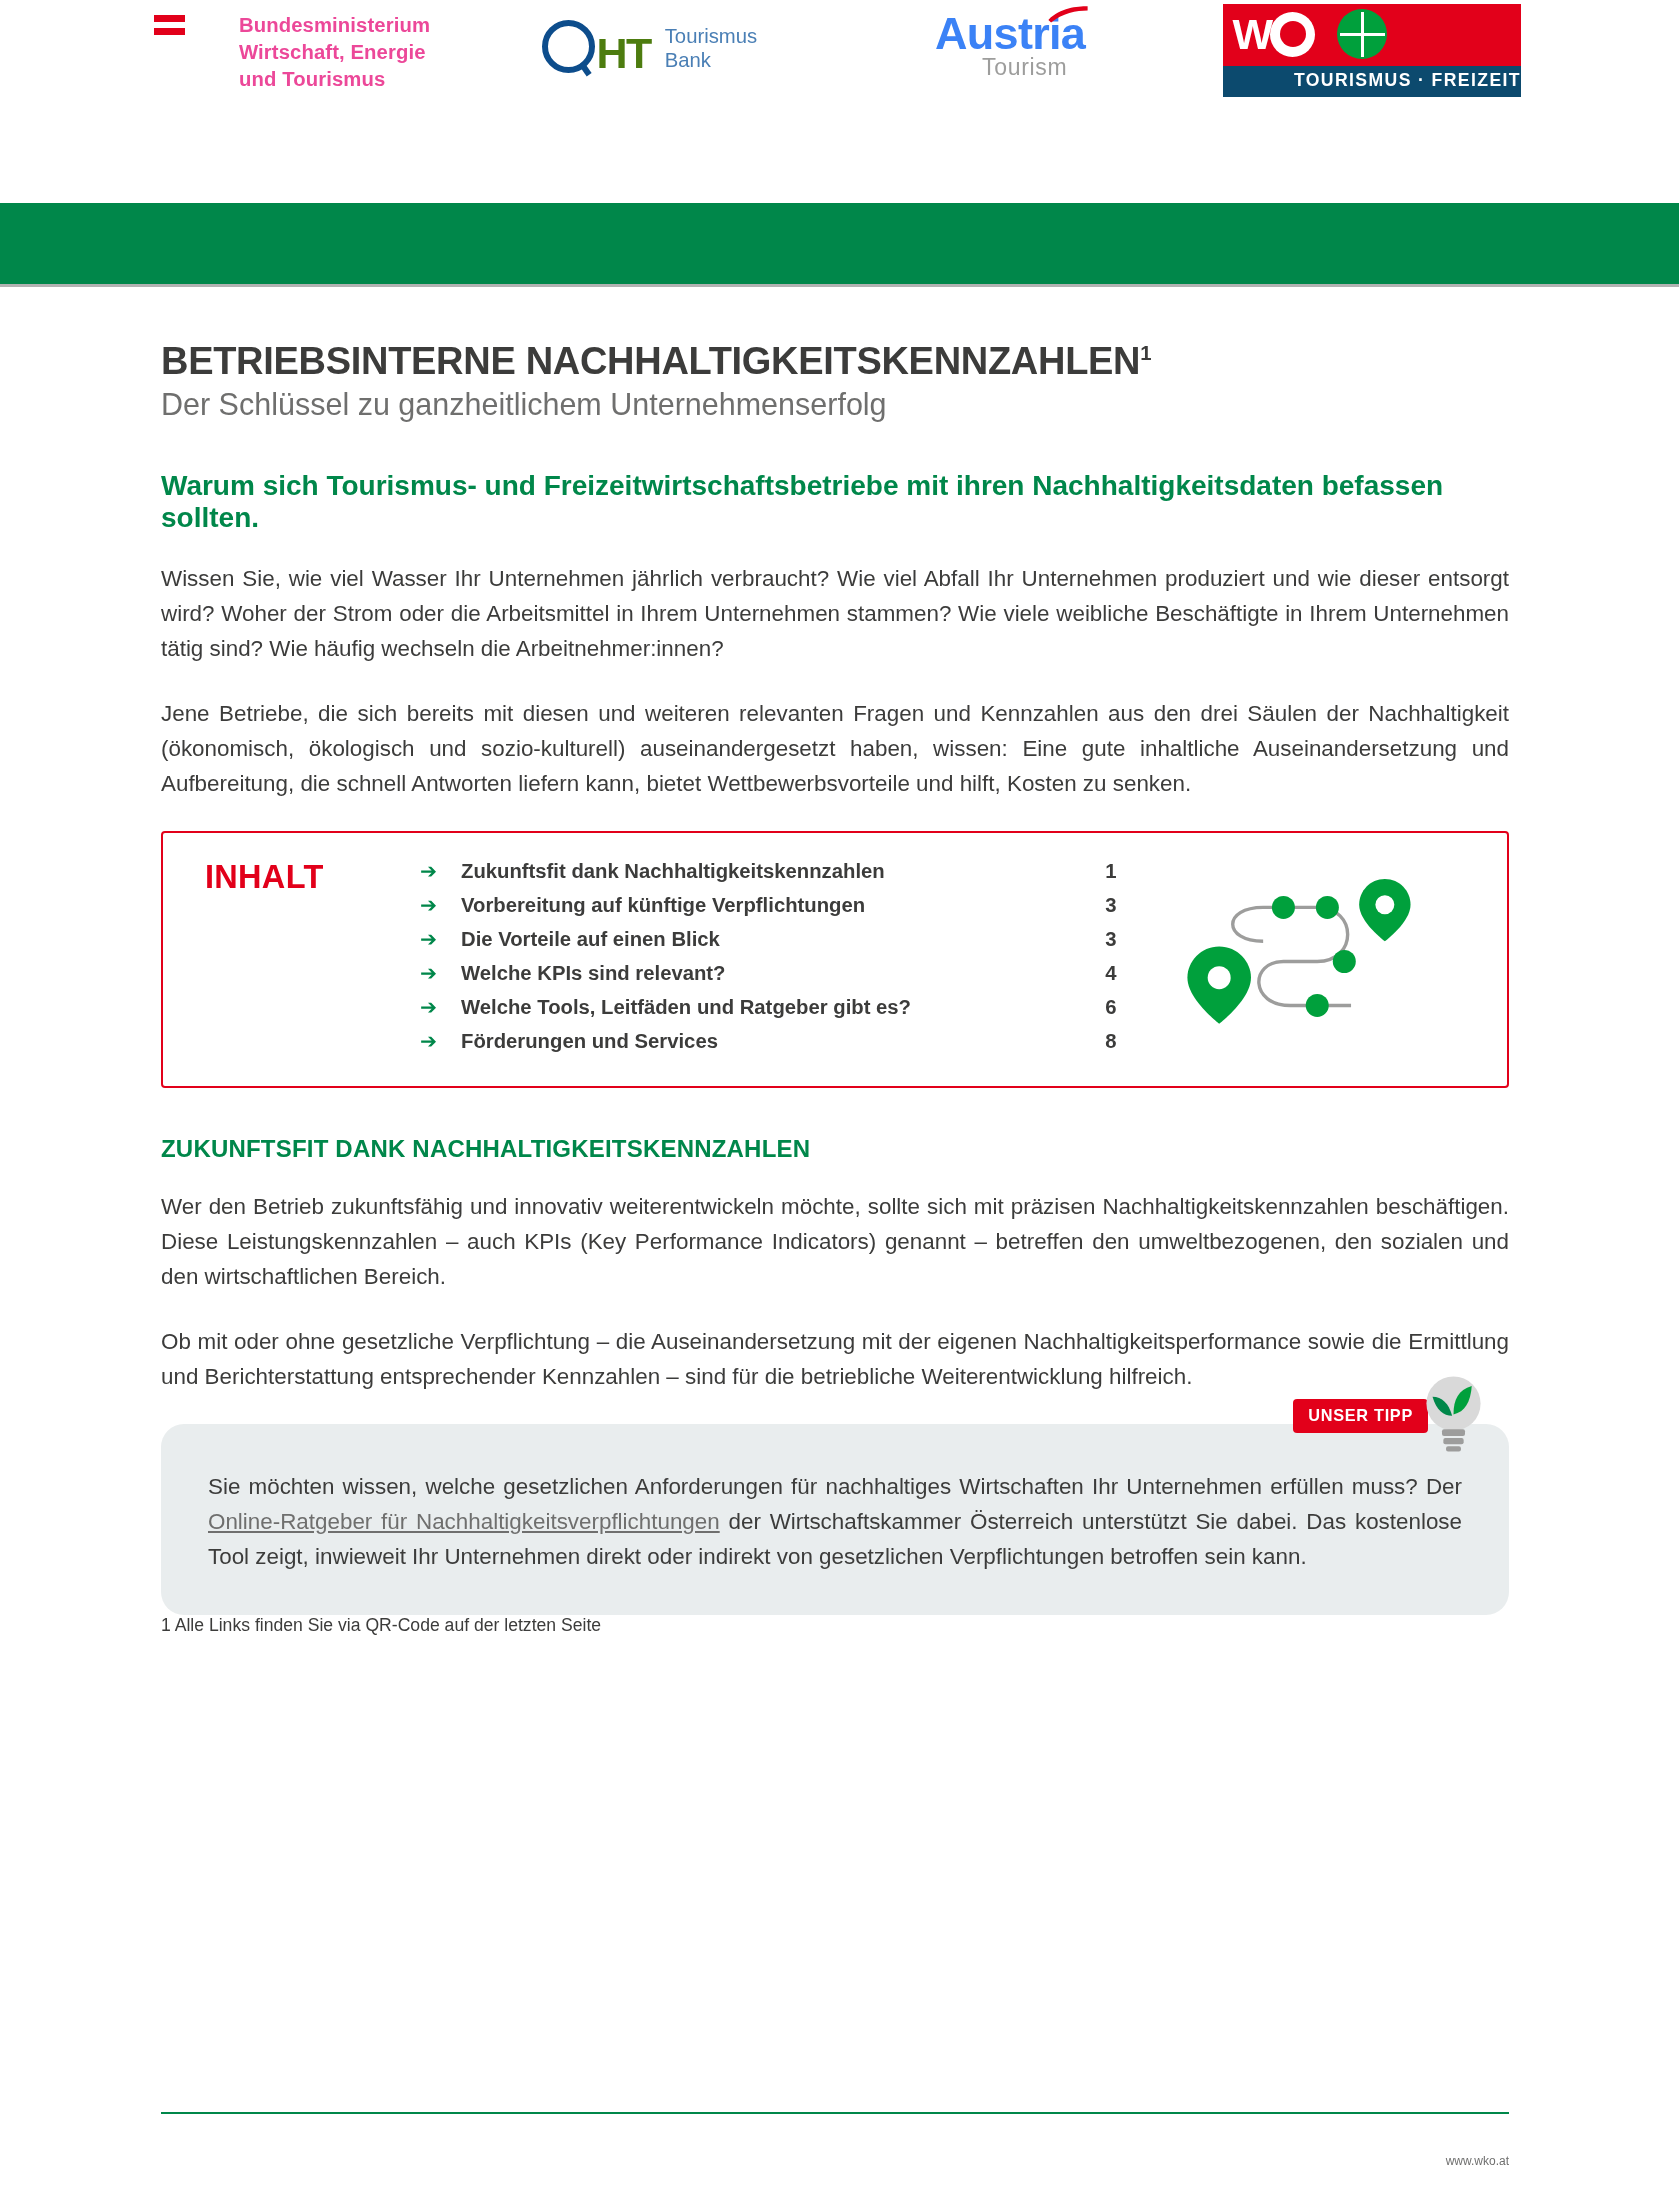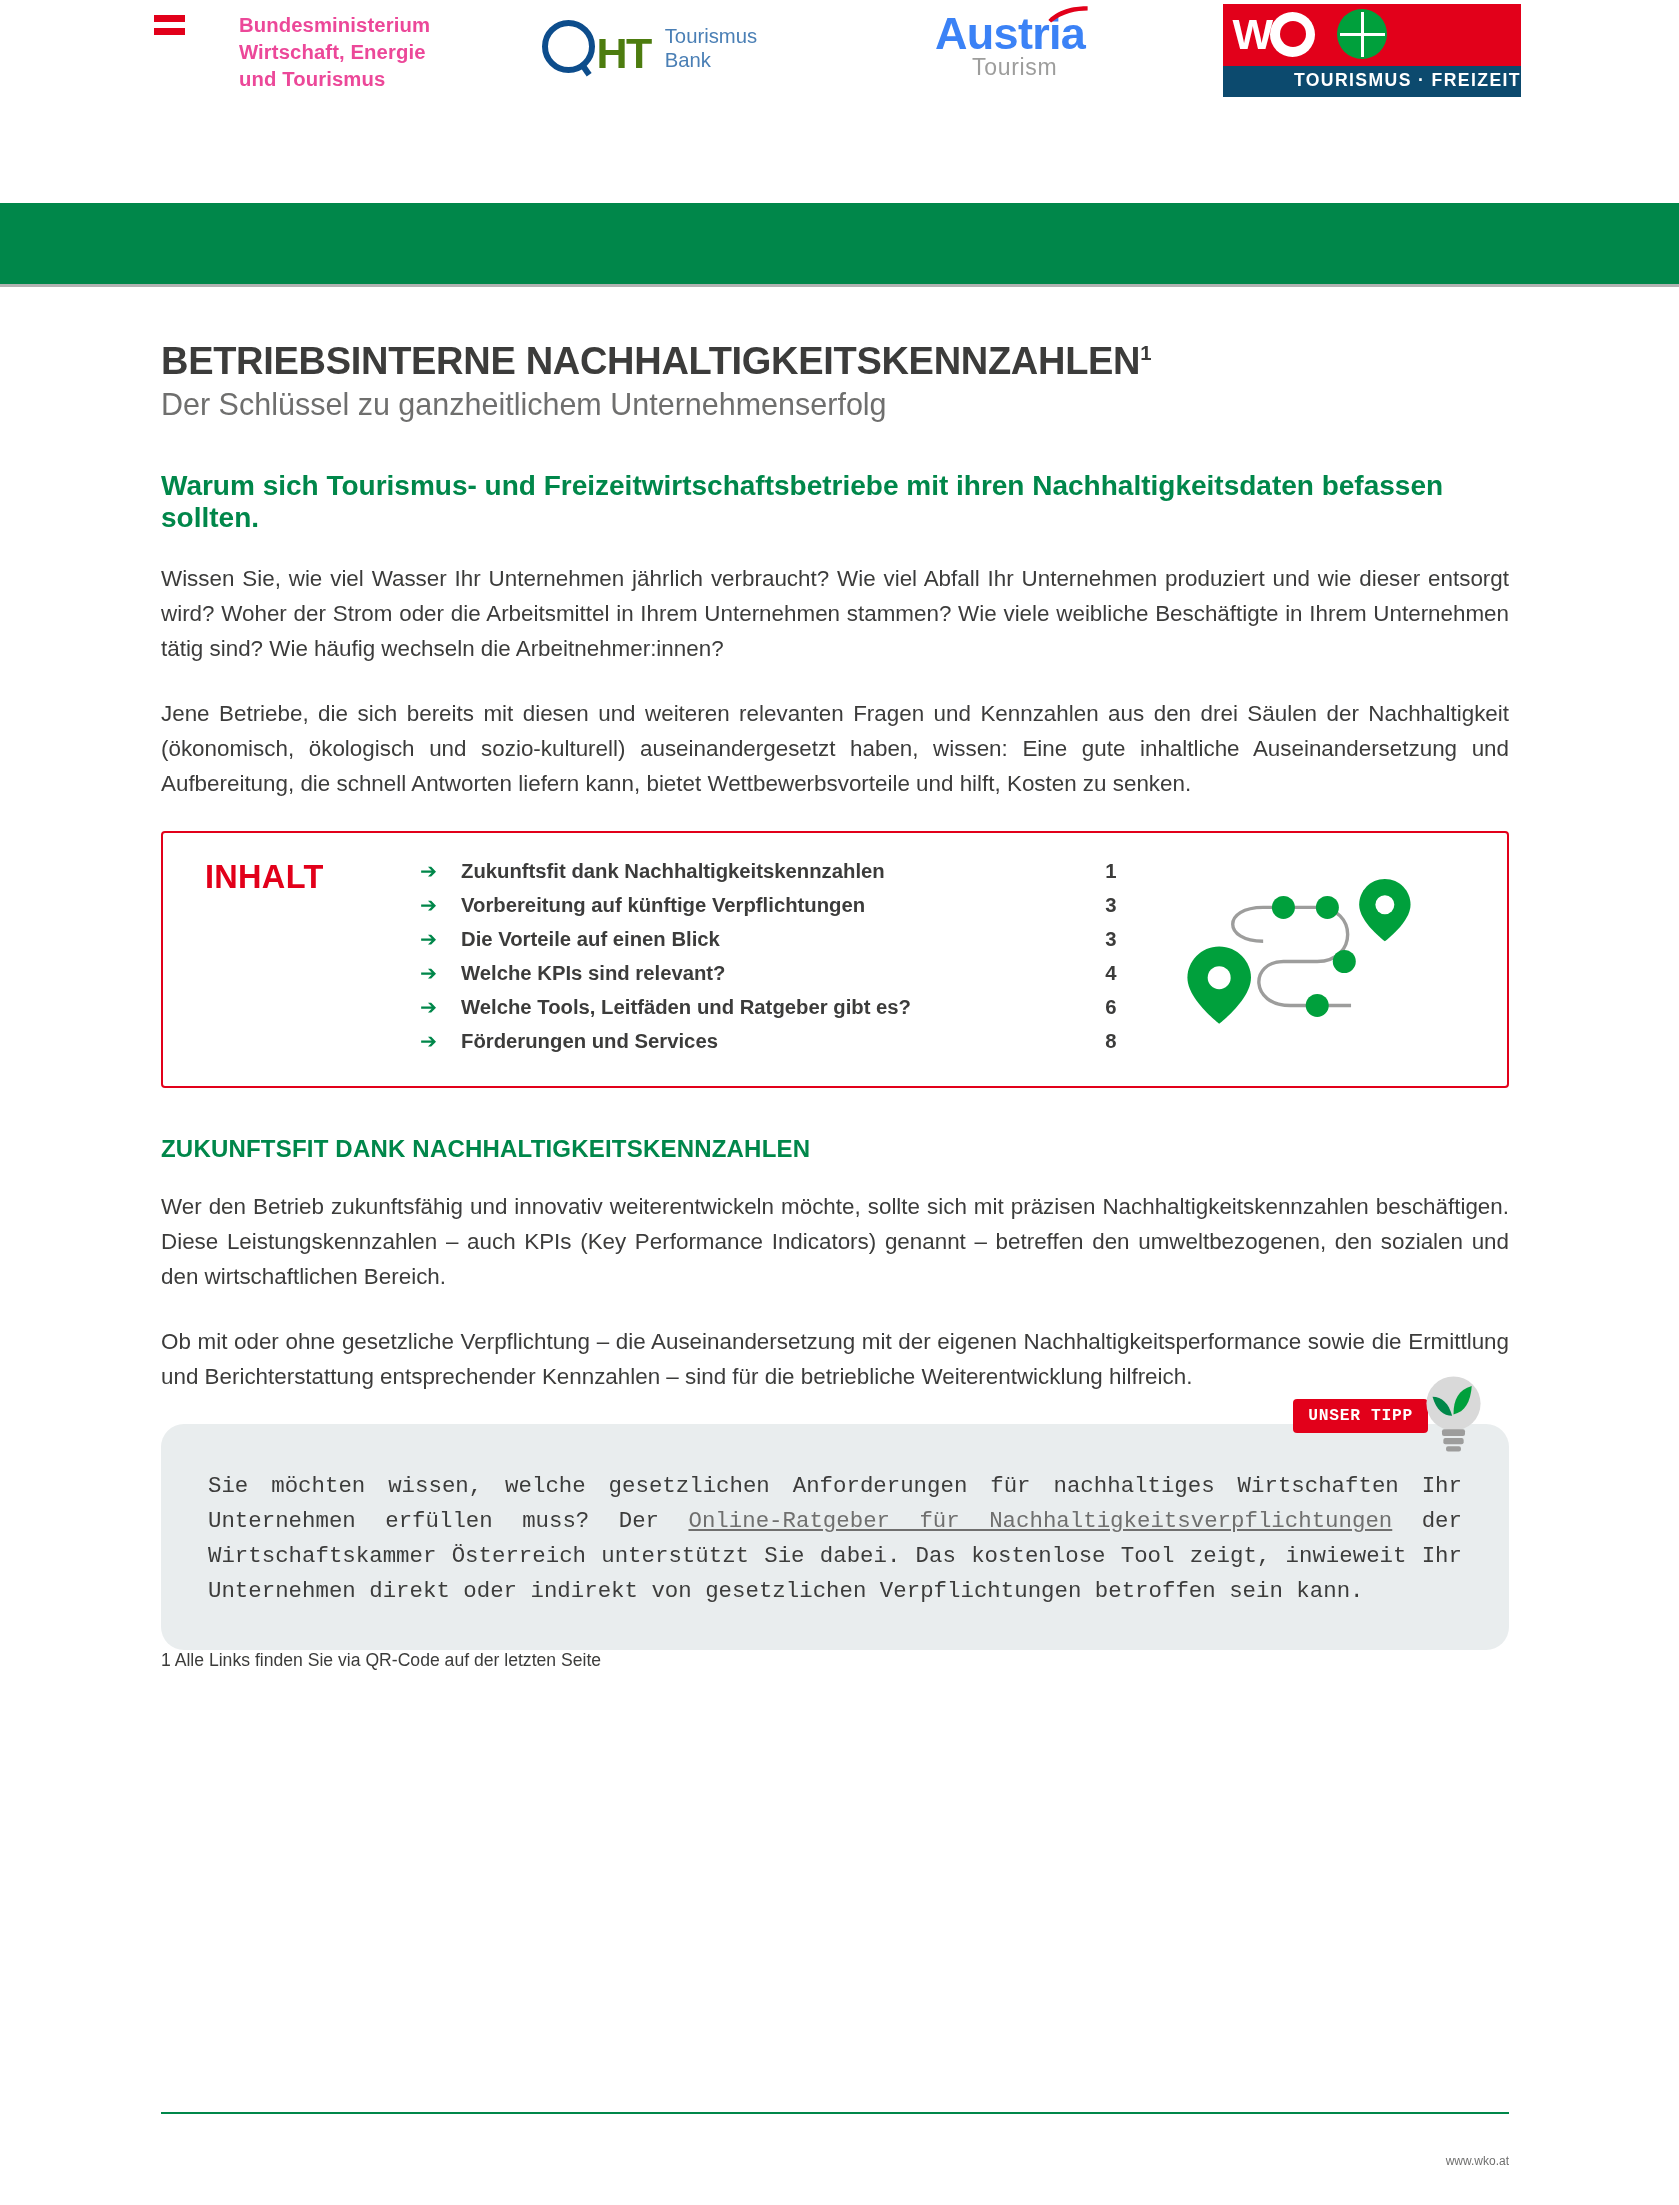--- a/index.html
+++ b/index.html
@@ -96,21 +96,21 @@
     position: absolute;
     right: -4.1px;
     top: -4.1px;
     width: 42px; height: 17.6px;
   }
   .austria-sub {
     font-size: 23px;
     color: #9d9d9c;
     letter-spacing: 0.7px;
     margin-top: -2.7px;
-    margin-left: 37px;
+    margin-left: 47px;
   }
 
   
   .logo-wko { left: 1223px; top: 4.1px; width: 318px; }
   .wko-block {
     background: #e2001a;
     padding: 5.4px 9.5px 6.8px 9.5px;
     display: flex;
     align-items: center;
     width: 298px;
@@ -278,21 +278,20 @@
   }
   .inhalt-graphic {
     position: absolute;
     right: 41px; top: 27px;
     width: 284px; height: 203px;
   }
 
   
   .tipp-wrap {
     position: relative;
-    font-family: Liberation Mono, monospace;
   }
   .tipp-box {
     background: #e9edee;
     border-radius: 23px;
     padding: 45px 47px 41px 47px;
     box-sizing: border-box;
   }
   .tipp-box p {
     font-size: 22.4px;
     line-height: 35px;

